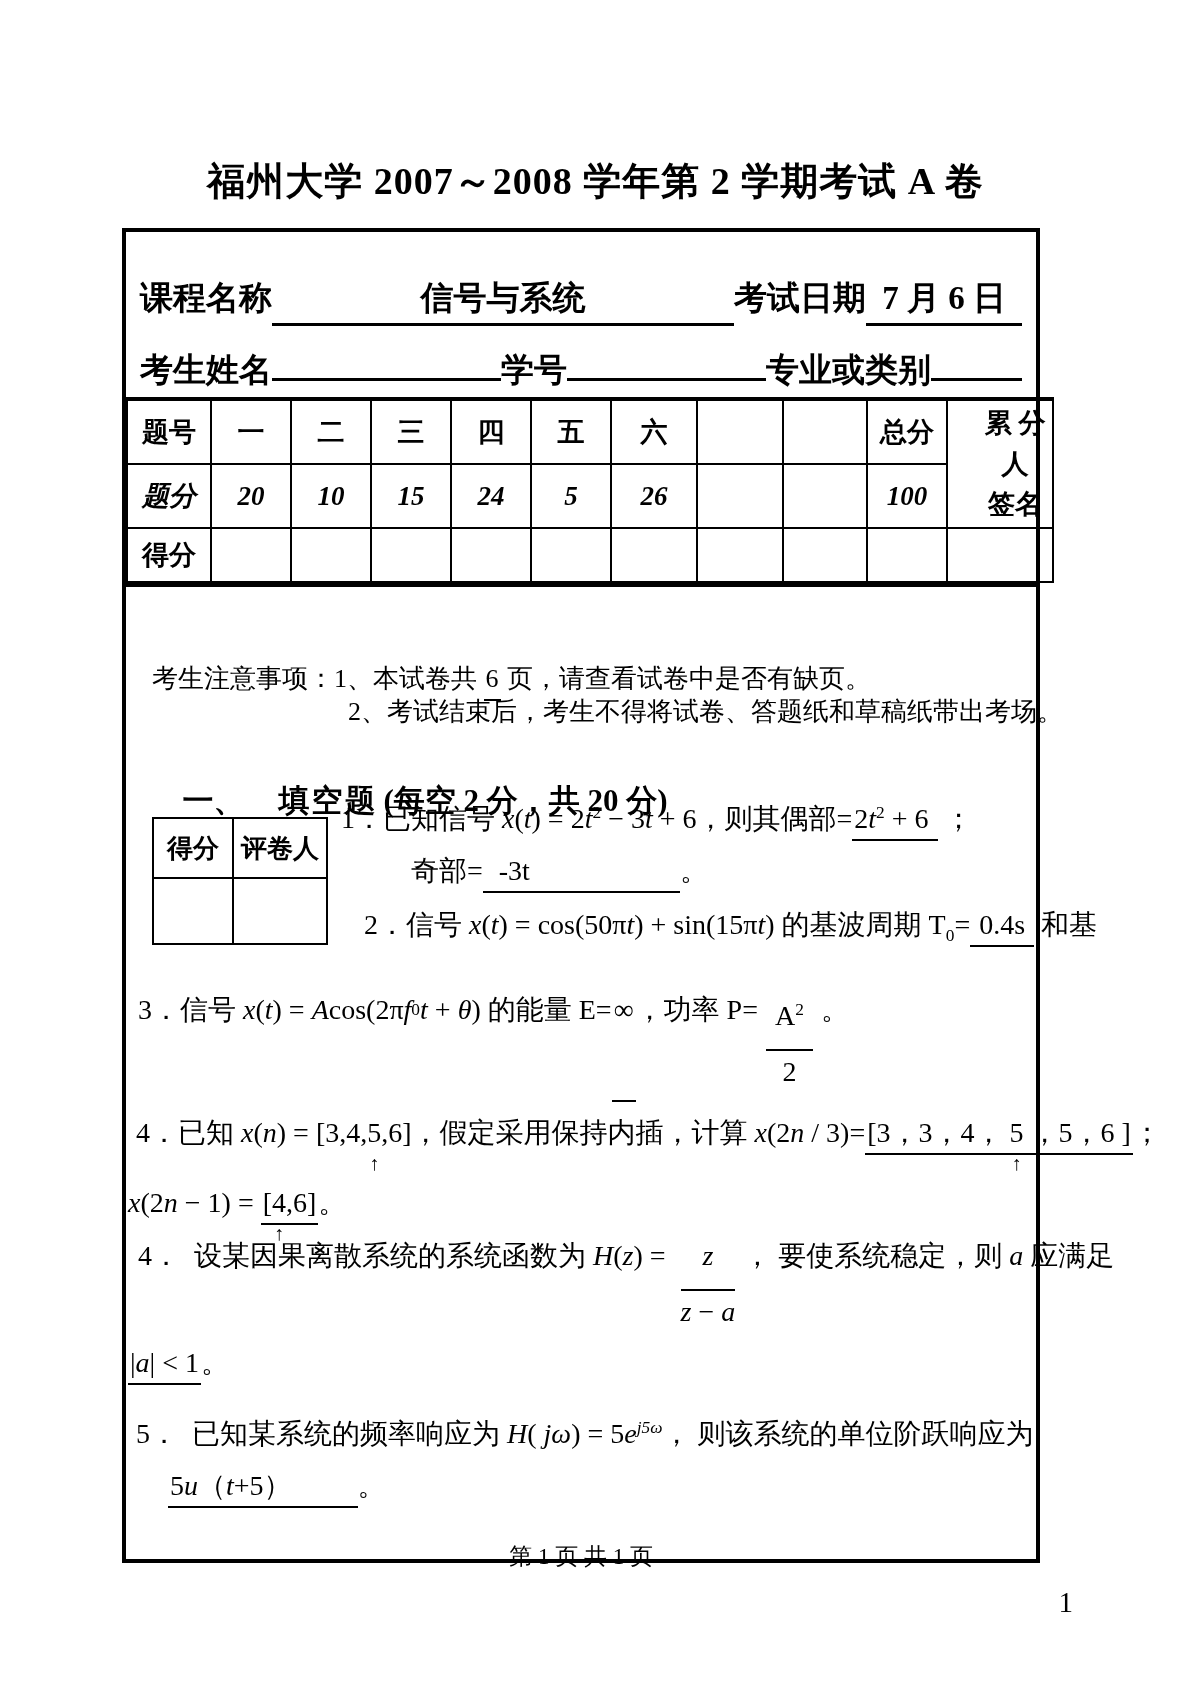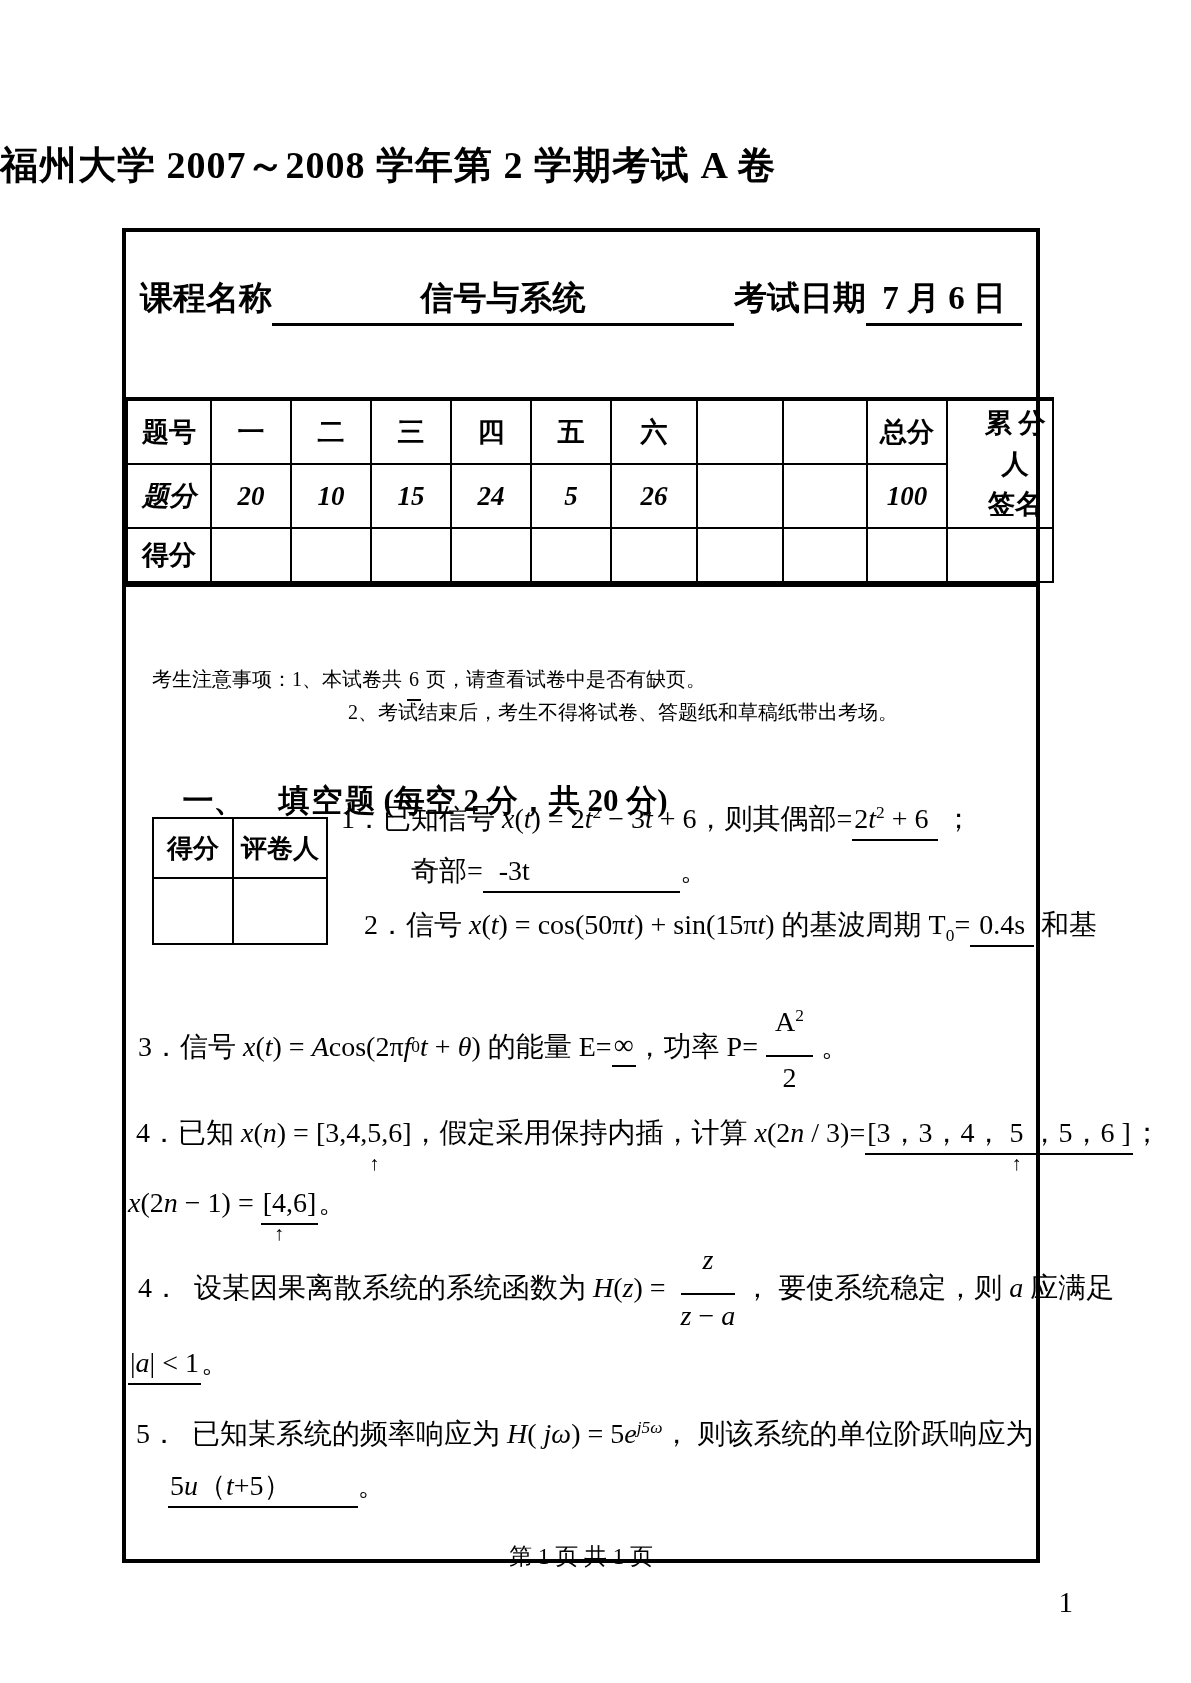--- a/index.html
+++ b/index.html
@@ -1,21 +1,21 @@
 <!DOCTYPE html>
 <html><head>
 <meta charset="utf-8">
 <style>
   html,body{margin:0;padding:0;}
   body{
     width:1191px;height:1683px;position:relative;background:#ffffff;color:#000;
     font-family:"Liberation Serif","DejaVu Serif",serif;overflow:hidden;
   }
   .page-title{
-    position:absolute;top:140px;left:0;width:100%;
+    position:absolute;top:156px;left:0;width:100%;text-align:center;
     font-size:38px;font-weight:700;letter-spacing:1px;white-space:pre;
   }
   .exam-box{
     position:absolute;left:122px;top:228px;width:910px;border:4px solid #000;
   }
   
   .hdr{height:165px;position:relative;font-weight:700;font-size:33px;}
   .hdr-row{position:absolute;left:14px;right:14px;display:flex;align-items:baseline;white-space:pre;}
   .hdr-row.r1{top:44px;}
   .hdr-row.r2{top:110px;}
@@ -33,22 +33,22 @@
     border:2px solid #000;text-align:center;vertical-align:middle;
     font-weight:700;font-size:27px;overflow:hidden;
   }
   .score-table tr.r1 td{height:60px;}
   .score-table tr.r2 td{height:60px;font-style:italic;}
   .score-table tr.r3 td{height:50px;}
   .score-table td.signer div{line-height:1.5;padding-left:30px;}
   
   .content{position:relative;border-top:4px solid #000;height:972px;font-size:28px;}
   .line{position:absolute;white-space:pre;line-height:36px;}
-  .line.vmid{display:flex;align-items:center;font-family:Liberation Serif, serif;}
-  .notice{font-size:20px;}
+  .line.vmid{display:flex;font-family:Liberation Serif, serif;}
+  .notice{font-size:26px;}
   .heading{font-size:31px;font-weight:700;}
   .heading .ht{margin-left:34px;letter-spacing:2px;}
   .heading .hn{margin-left:6px;}
   
   .mini{position:absolute;left:26px;top:230px;border-collapse:collapse;}
   .mini td{border:2px solid #000;text-align:center;font-weight:700;font-size:26px;}
   .mini tr.mr1 td{height:56px;}
   .mini tr.mr2 td{height:62px;}
   .mini td.c1{width:76px;}
   .mini td.c2{width:90px;}
@@ -76,20 +76,28 @@
 <div class="page-title">福州大学 2007～2008 学年第 2 学期考试 A 卷</div>
 
 <div class="exam-box">
 
   <div class="hdr">
     <div class="hdr-row r1">
       <span class="lbl">课程名称</span>
       <span class="fill grow">信号与系统</span>
       <span class="lbl">考试日期</span>
       <span class="fill w150">7 月 6 日</span>
+    </div>
+    <div class="hdr-row r2">
+      <span class="lbl">考生姓名</span>
+      <span class="fill w225"></span>
+      <span class="lbl">学号</span>
+      <span class="fill w195"></span>
+      <span class="lbl">专业或类别</span>
+      <span class="fill grow"></span>
     </div>
   </div>
 
   <table class="score-table">
     <colgroup>
       <col style="width:84px">
         <col style="width:80px">
         <col style="width:80px">
         <col style="width:80px">
       <col style="width:80px">

